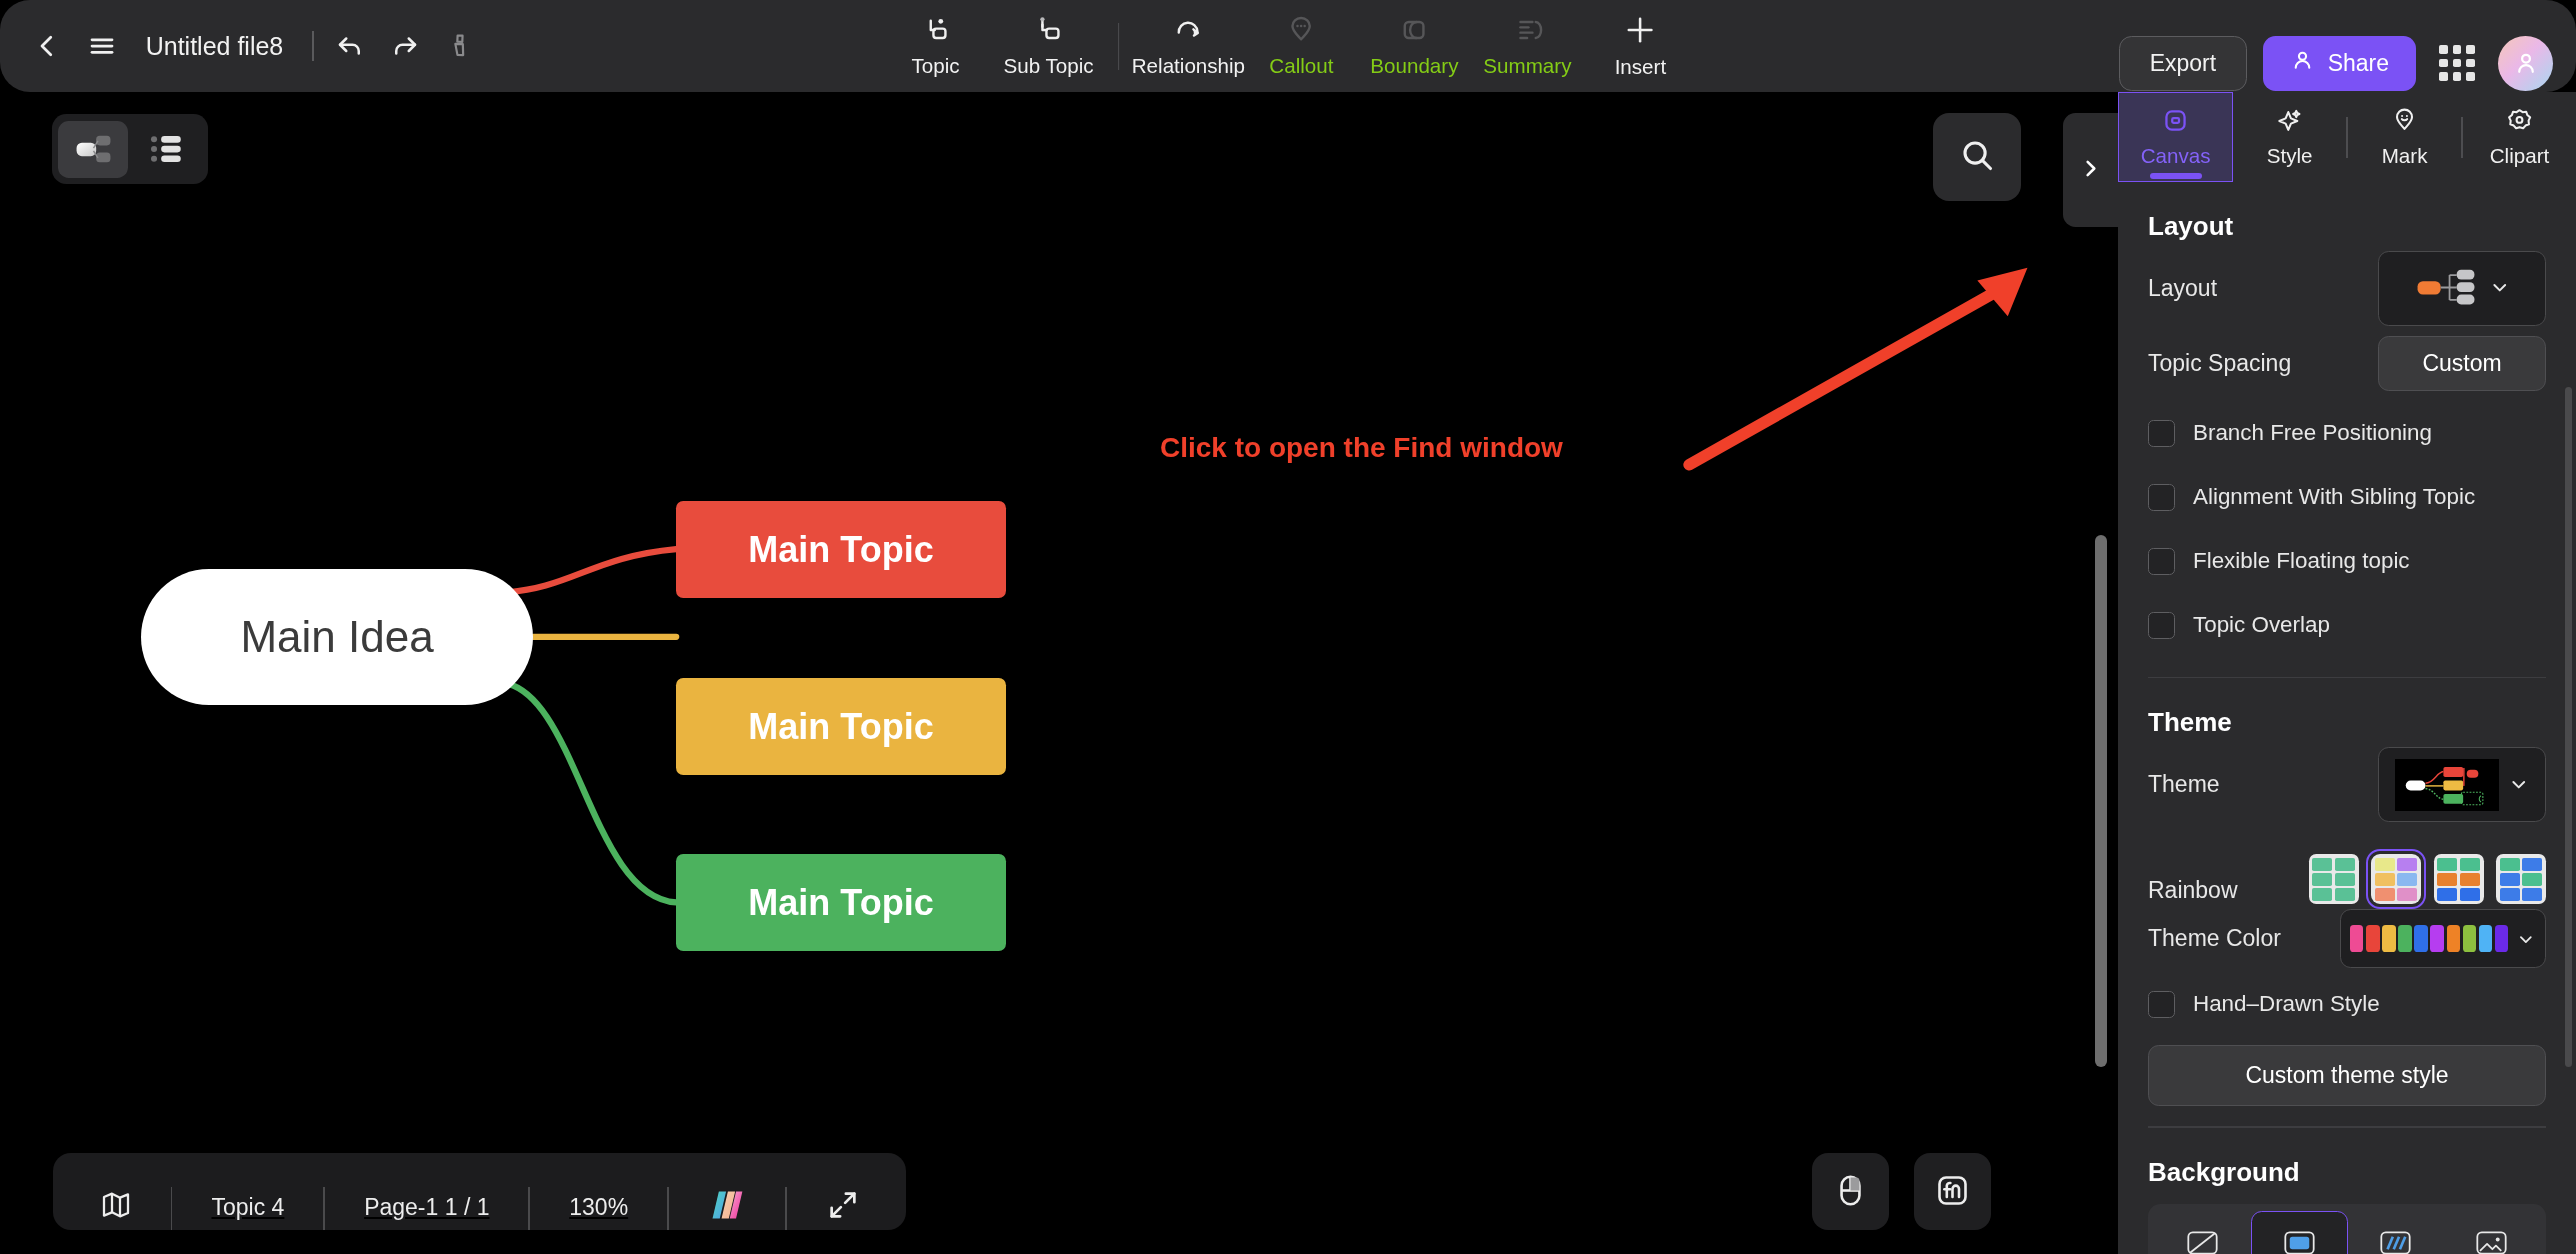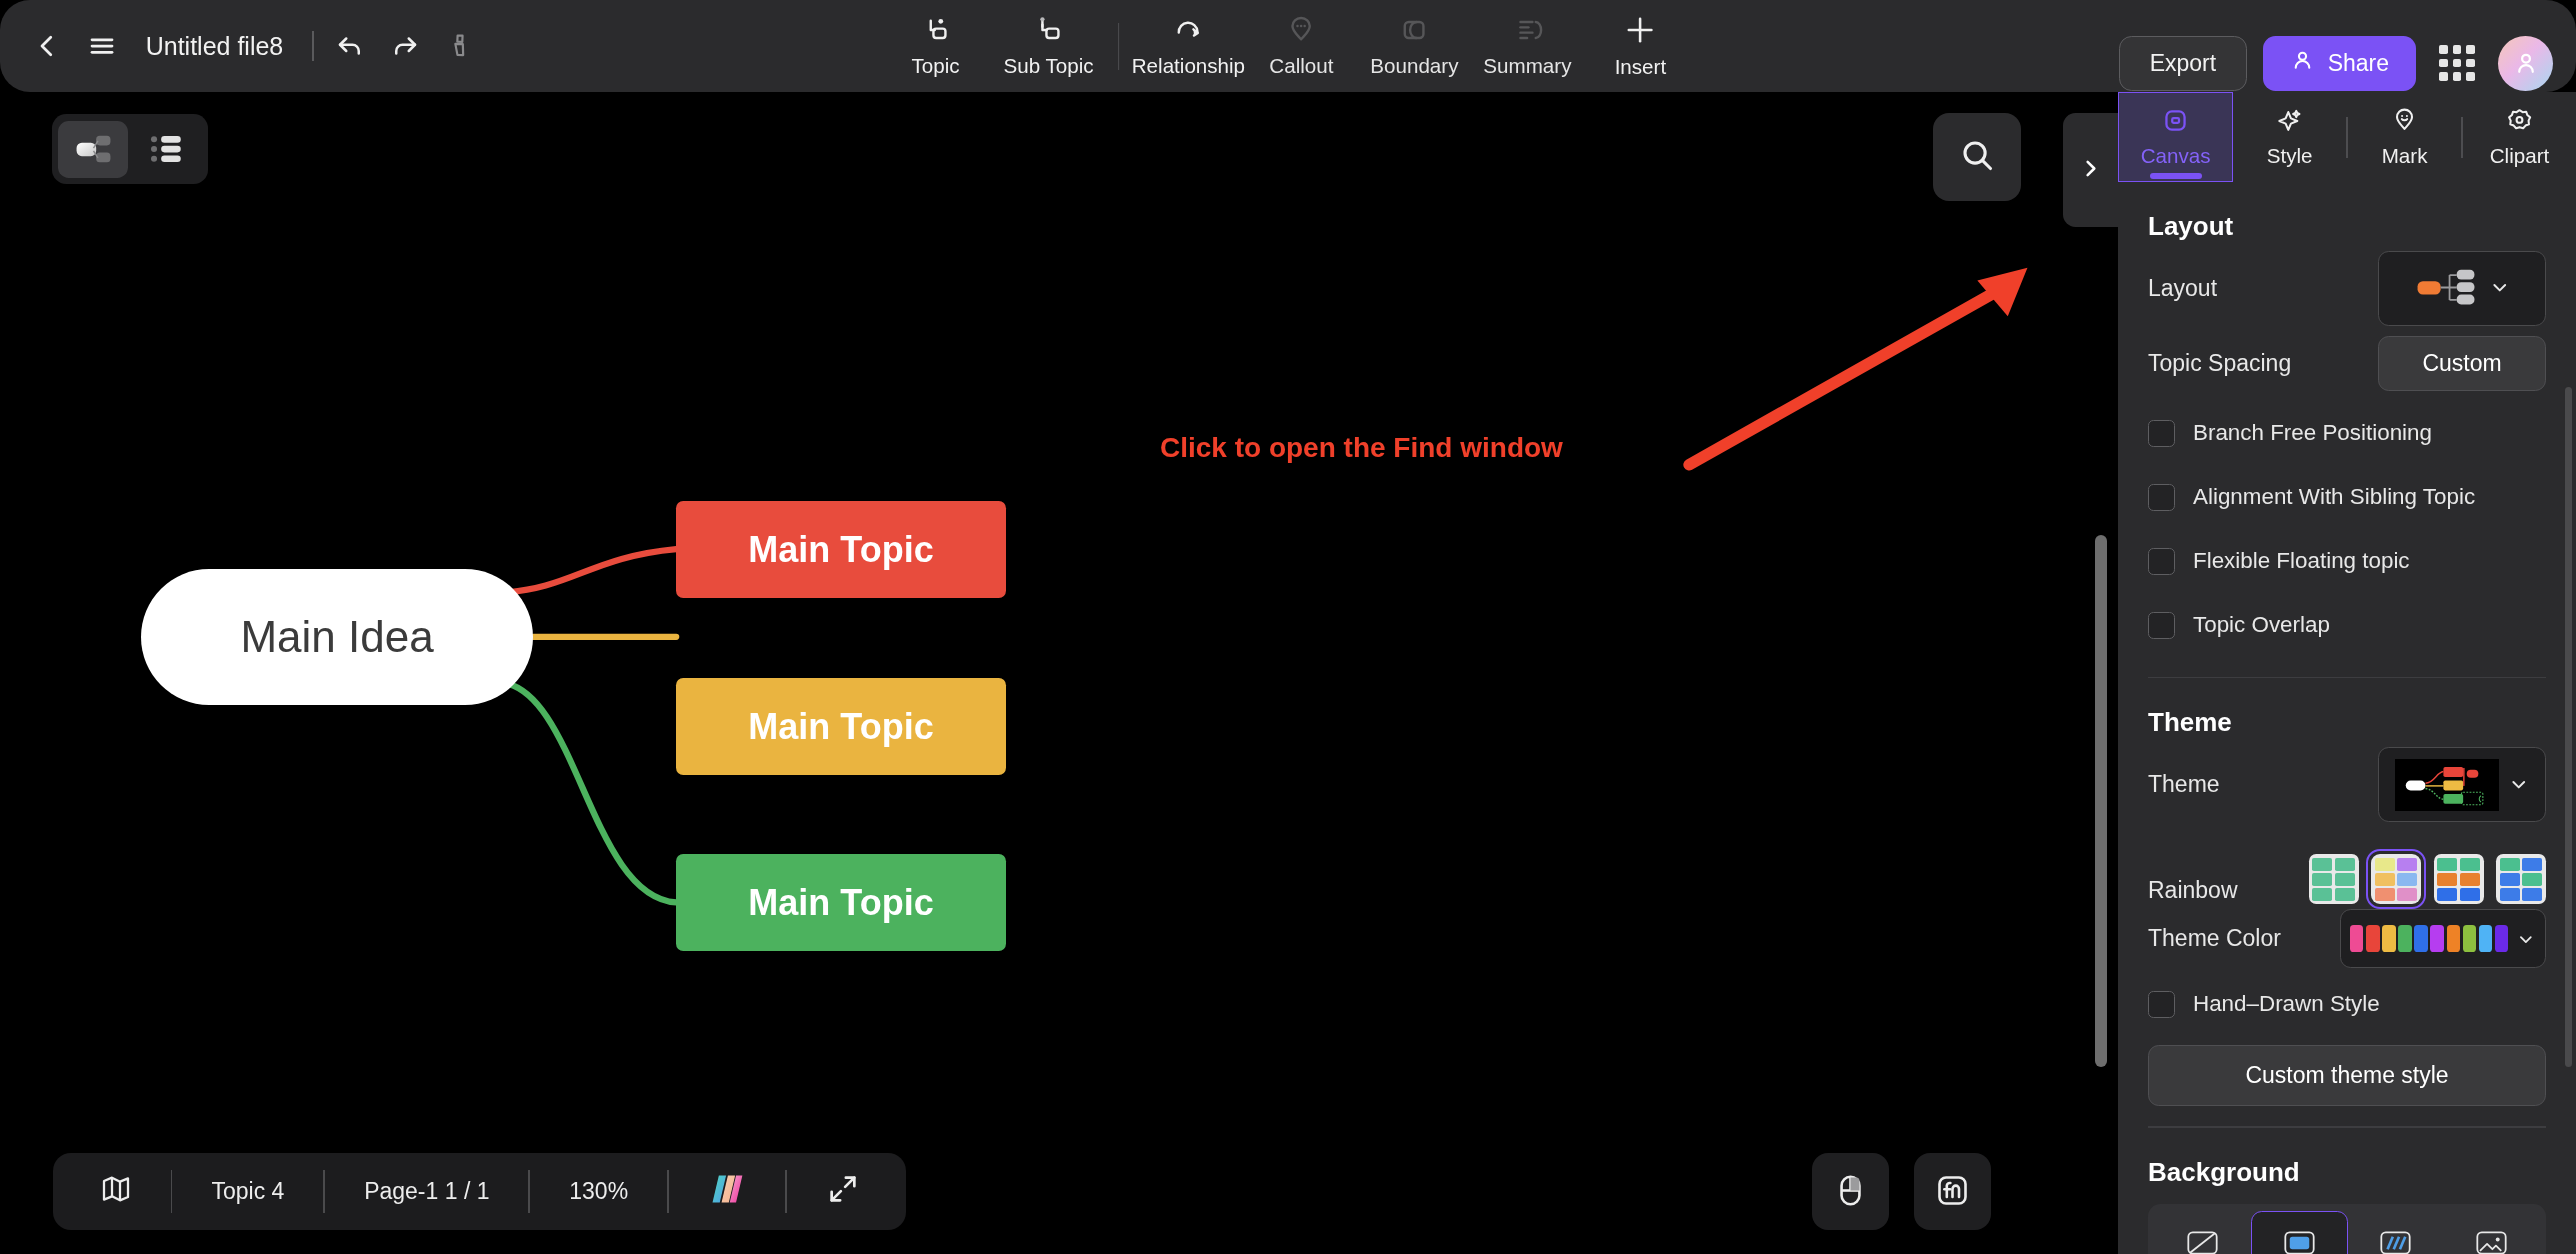--- a/index.html
+++ b/index.html
@@ -31,21 +31,21 @@
 
   .hdr-center {
     position: absolute; left: 50%; transform: translateX(-50%);
     height: 92px; display: flex; align-items: center; gap: 0;
   }
   .tool {
     width: 113px; height: 82px; display: flex; flex-direction: column;
     align-items: center; justify-content: center; gap: 4.5px; cursor: pointer; border-radius: 9px;
   }
   .tool .tlabel { font-size: 20.6px; color: #f2f2f2; white-space: nowrap; }
-  .tool.disabled .tlabel { color: #e5e5e5; }
+  .tool.disabled .tlabel { color: #84cc16; }
   .tool.disabled svg { opacity: .45; }
   .tool-sep { width: 1.8px; height: 47px; background: #4d4d50; margin: 0 12.5px; }
 
   .hdr-right {
     position: absolute; right: 23px; height: 92px; display: flex; align-items: center; gap: 16px; margin-top: 34px;
   }
   .export-btn {
     height: 55px; padding: 0 30px; border: 1.3px solid #5c5c5f; border-radius: 12.5px;
     display: flex; align-items: center; color: #f2f2f2; font-size: 23px; cursor: pointer;
     background: #343436;
@@ -108,21 +108,21 @@
     left: 141px; top: 477px; width: 392px; height: 136px; background: #fff;
     border-radius: 68px; color: #3b3b3b; font-weight: normal; font-size: 44px;
   }
   .node-1 { left: 676px; top: 409px; width: 330px; height: 97px; background: #e84c3d; border-radius: 7.2px; }
   .node-2 { left: 676px; top: 586px; width: 330px; height: 97px; background: #eab440; border-radius: 7.2px; }
   .node-3 { left: 676px; top: 762px; width: 330px; height: 97px; background: #4cb25e; border-radius: 7.2px; }
 
   
   .statusbar {
     position: absolute; left: 53px; bottom: 24px; height: 77px; background: #1c1c1e;
-    border-radius: 18px; display:flex; align-items:center; padding: 0 19.7px; gap: 12px;
+    border-radius: 18px; display:flex; align-items:flex-end; padding: 0 19.7px; gap: 12px; text-decoration: underline;
   }
   .sb-item { display:flex; align-items:center; justify-content:center; padding: 0 27px;
     color: #ededed; font-size: 23px; white-space: nowrap; cursor: pointer; height: 45px; }
   .sb-sep { width: 1.8px; height: 43px; background: #4a4a4c; }
 
   .float-btns { position: absolute; right: 127px; bottom: 24px; display:flex; gap: 25px; }
   .float-btn { width: 77px; height: 77px; background: #1f1f21; border-radius: 16px;
     display:flex; align-items:center; justify-content:center; cursor:pointer; }
 
   

